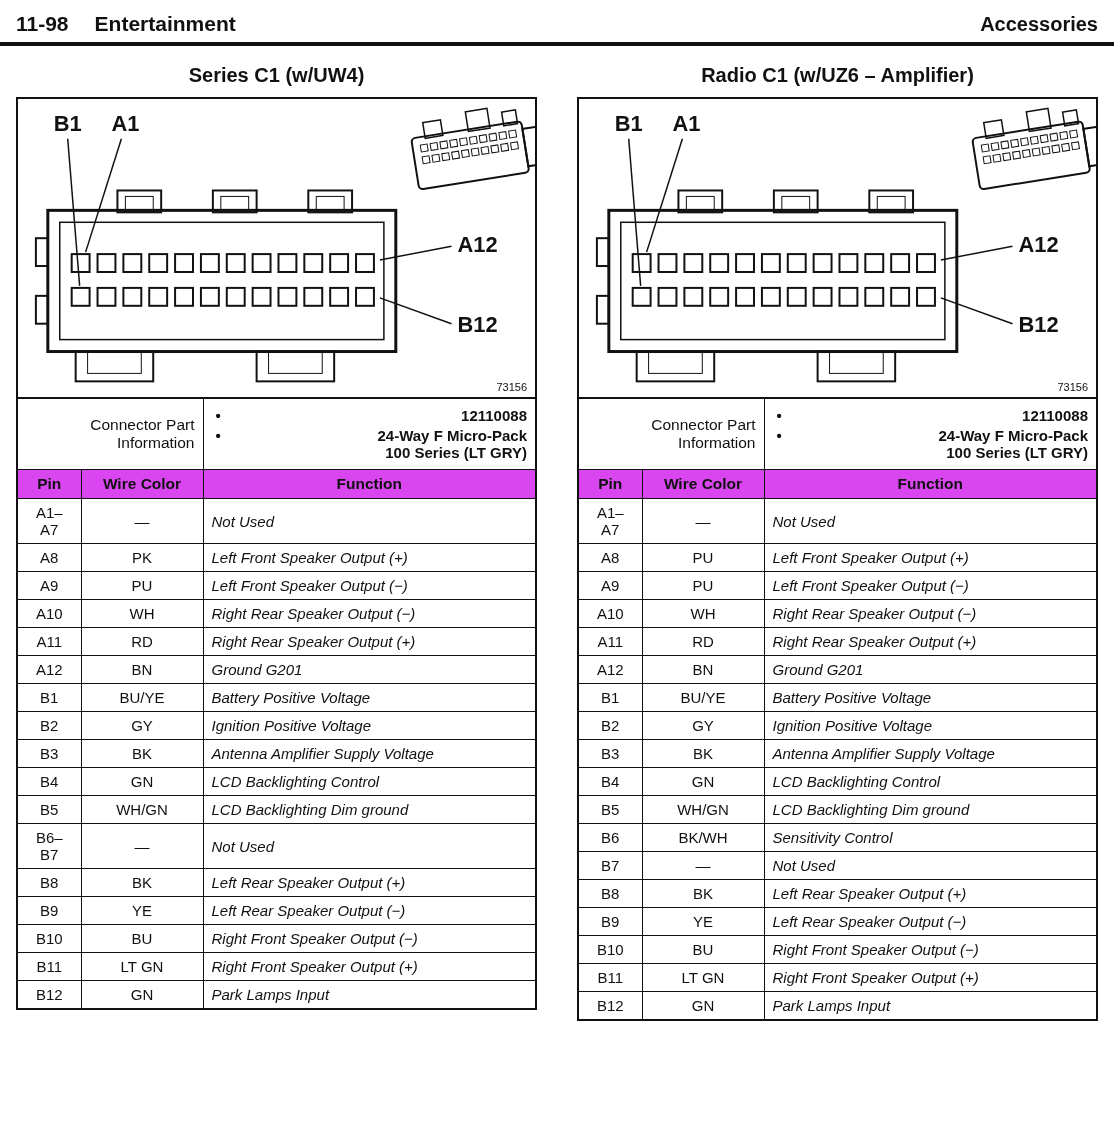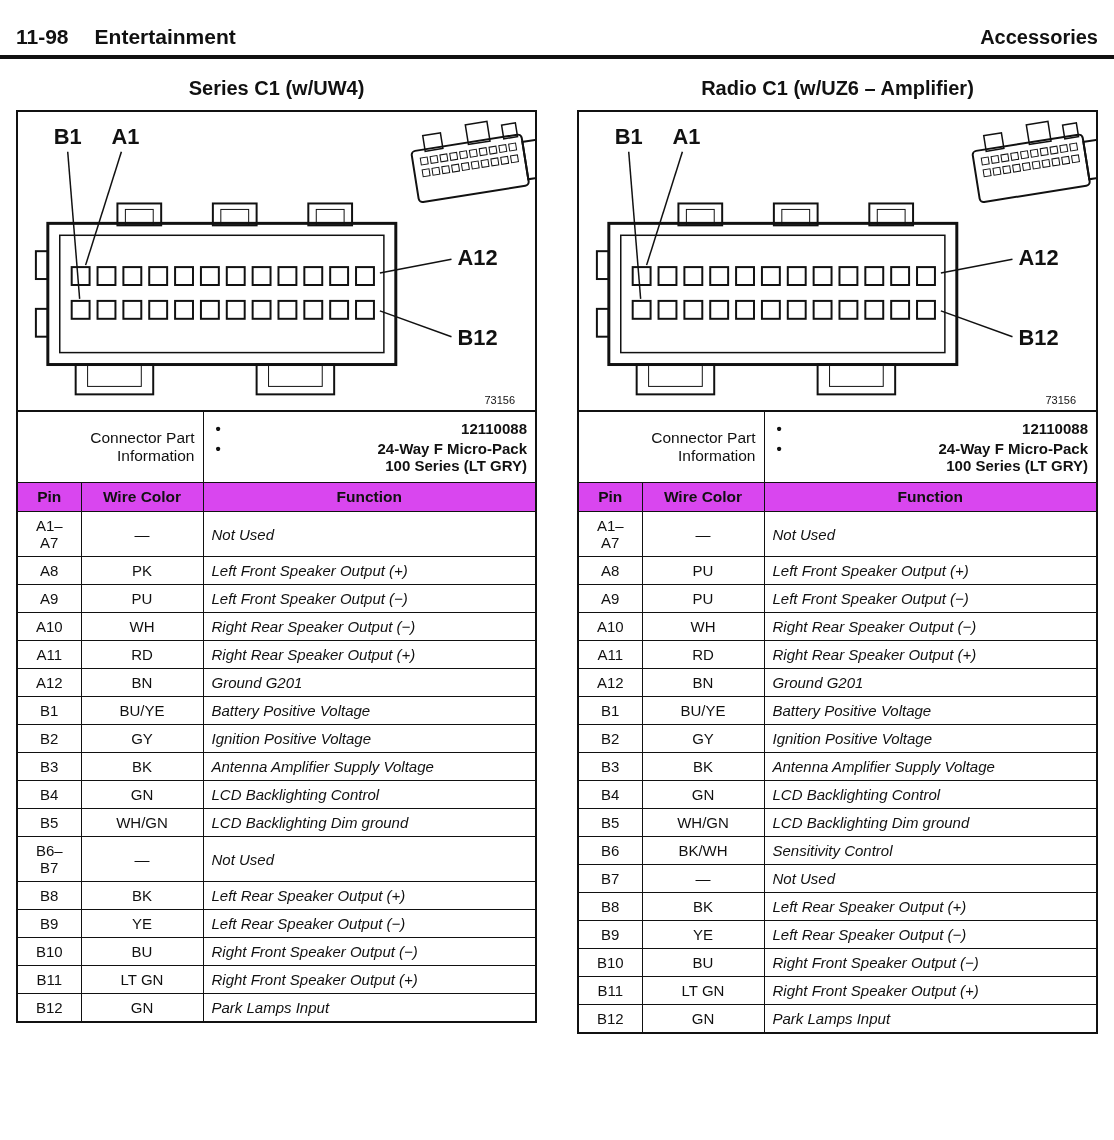--- a/index.html
+++ b/index.html
@@ -1,33 +1,33 @@
 <!DOCTYPE html>
 <html><head>
 <meta charset="utf-8">
 <style>
   html,body{margin:0;padding:0;background:#ffffff;color:#111;
     font-family:"Liberation Sans", sans-serif;}
   body{width:1114px;}
 
   
   .page-header{display:flex;justify-content:space-between;align-items:flex-end;
-    padding:12px 16px 6px 16px;border-bottom:4px solid #111;margin-top:13px;}
+    padding:12px 16px 6px 16px;border-bottom:4px solid #111;}
   .page-header .left{display:flex;gap:26px;font-weight:bold;font-size:21px;}
   .page-header .right{font-weight:bold;font-size:20px;}
 
   
   .panels{display:flex;gap:40px;padding:12px 16px 16px 16px;align-items:flex-start;}
   .panel{flex:1;min-width:0;}
   .panel-title{text-align:center;font-size:20px;font-weight:bold;margin:6px 0 10px 0;}
 
   
   .diagram-box{border:2px solid #111;border-bottom:none;position:relative;background:#fff;}
   .diagram-box svg{display:block;width:100%;height:auto;}
-  .fig-num{position:absolute;right:20px;bottom:4px;font-size:11px;}
+  .fig-num{position:absolute;right:8px;bottom:4px;font-size:11px;}
 
   
   table{width:100%;border-collapse:collapse;border:2px solid #111;font-size:15px;table-layout:fixed;}
   td,th{border:1.5px solid #111;padding:5px 8px;vertical-align:middle;}
   col.c-pin{width:64px;}
   col.c-color{width:122px;}
   .info-label{font-weight:normal;text-align:right;white-space:pre-line;font-size:15.5px;}
   .info-bullets{font-weight:bold;text-align:right;}
   .bullet{position:relative;padding-left:18px;white-space:pre-line;margin:3px 0;}
   .bullet::before{content:"\2022";position:absolute;left:4px;}

